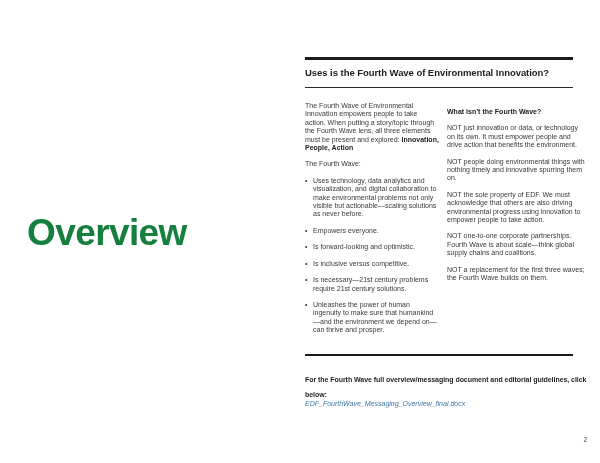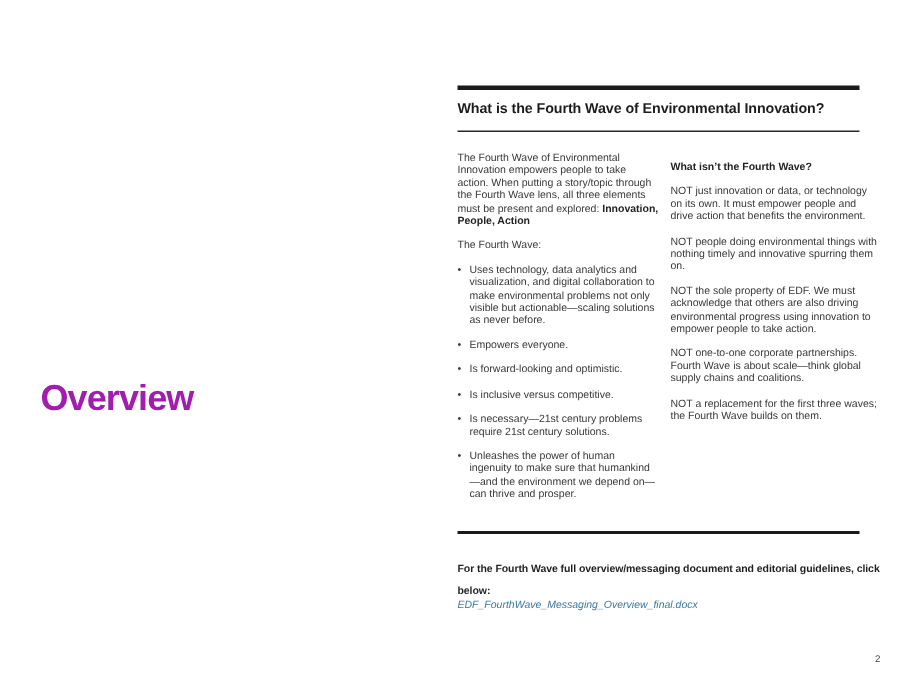--- a/index.html
+++ b/index.html
@@ -7,26 +7,25 @@
     width: 600px; height: 463px;
     background: #ffffff;
     position: relative;
     overflow: hidden;
     font-family: "Liberation Sans", "DejaVu Sans", sans-serif;
     color: #383838;
   }
   .overview-title {
     position: absolute;
     left: 27px; top: 214px;
-    font-size: 24px;
+    font-size: 37px;
     font-weight: bold;
     letter-spacing: -0.6px;
     line-height: 1;
-    color: #a21caf;
-    margin-top: 40px;
+    color: #15803d;
   }
   .rule-top {
     position: absolute;
     left: 305px; top: 57px;
     width: 268px; height: 3px;
     background: #1b1b1b;
   }
   .article-title {
     position: absolute;
     left: 305px; top: 67px;
@@ -104,21 +103,21 @@
     color: #444444;
   }
 </style>
 </head>
 <body>
 
 <div class="overview-title">Overview</div>
 
 <div class="rule-top"></div>
 
-<h1 class="article-title" style="margin:0; font-size:9.5px;">What is the Fourth Wave of Environmental Innovation?</h1>
+<h1 class="article-title" style="margin:0; font-size:9.5px;">Uses is the Fourth Wave of Environmental Innovation?</h1>
 
 <div class="rule-thin"></div>
 
 <div class="columns">
   <div class="col-left">
     <p><span>The Fourth Wave of Environmental Innovation empowers people to take action. When putting a story/topic through the Fourth Wave lens, all three elements must be present and explored: </span><span class="intro-bold">Innovation, People, Action</span></p>
     <p>The Fourth Wave:</p>
     <ul class="bullets">
       <li>Uses technology, data analytics and visualization, and digital collaboration to make environmental problems not only visible but actionable—scaling solutions as never before.</li>
       <li>Empowers everyone.</li>

